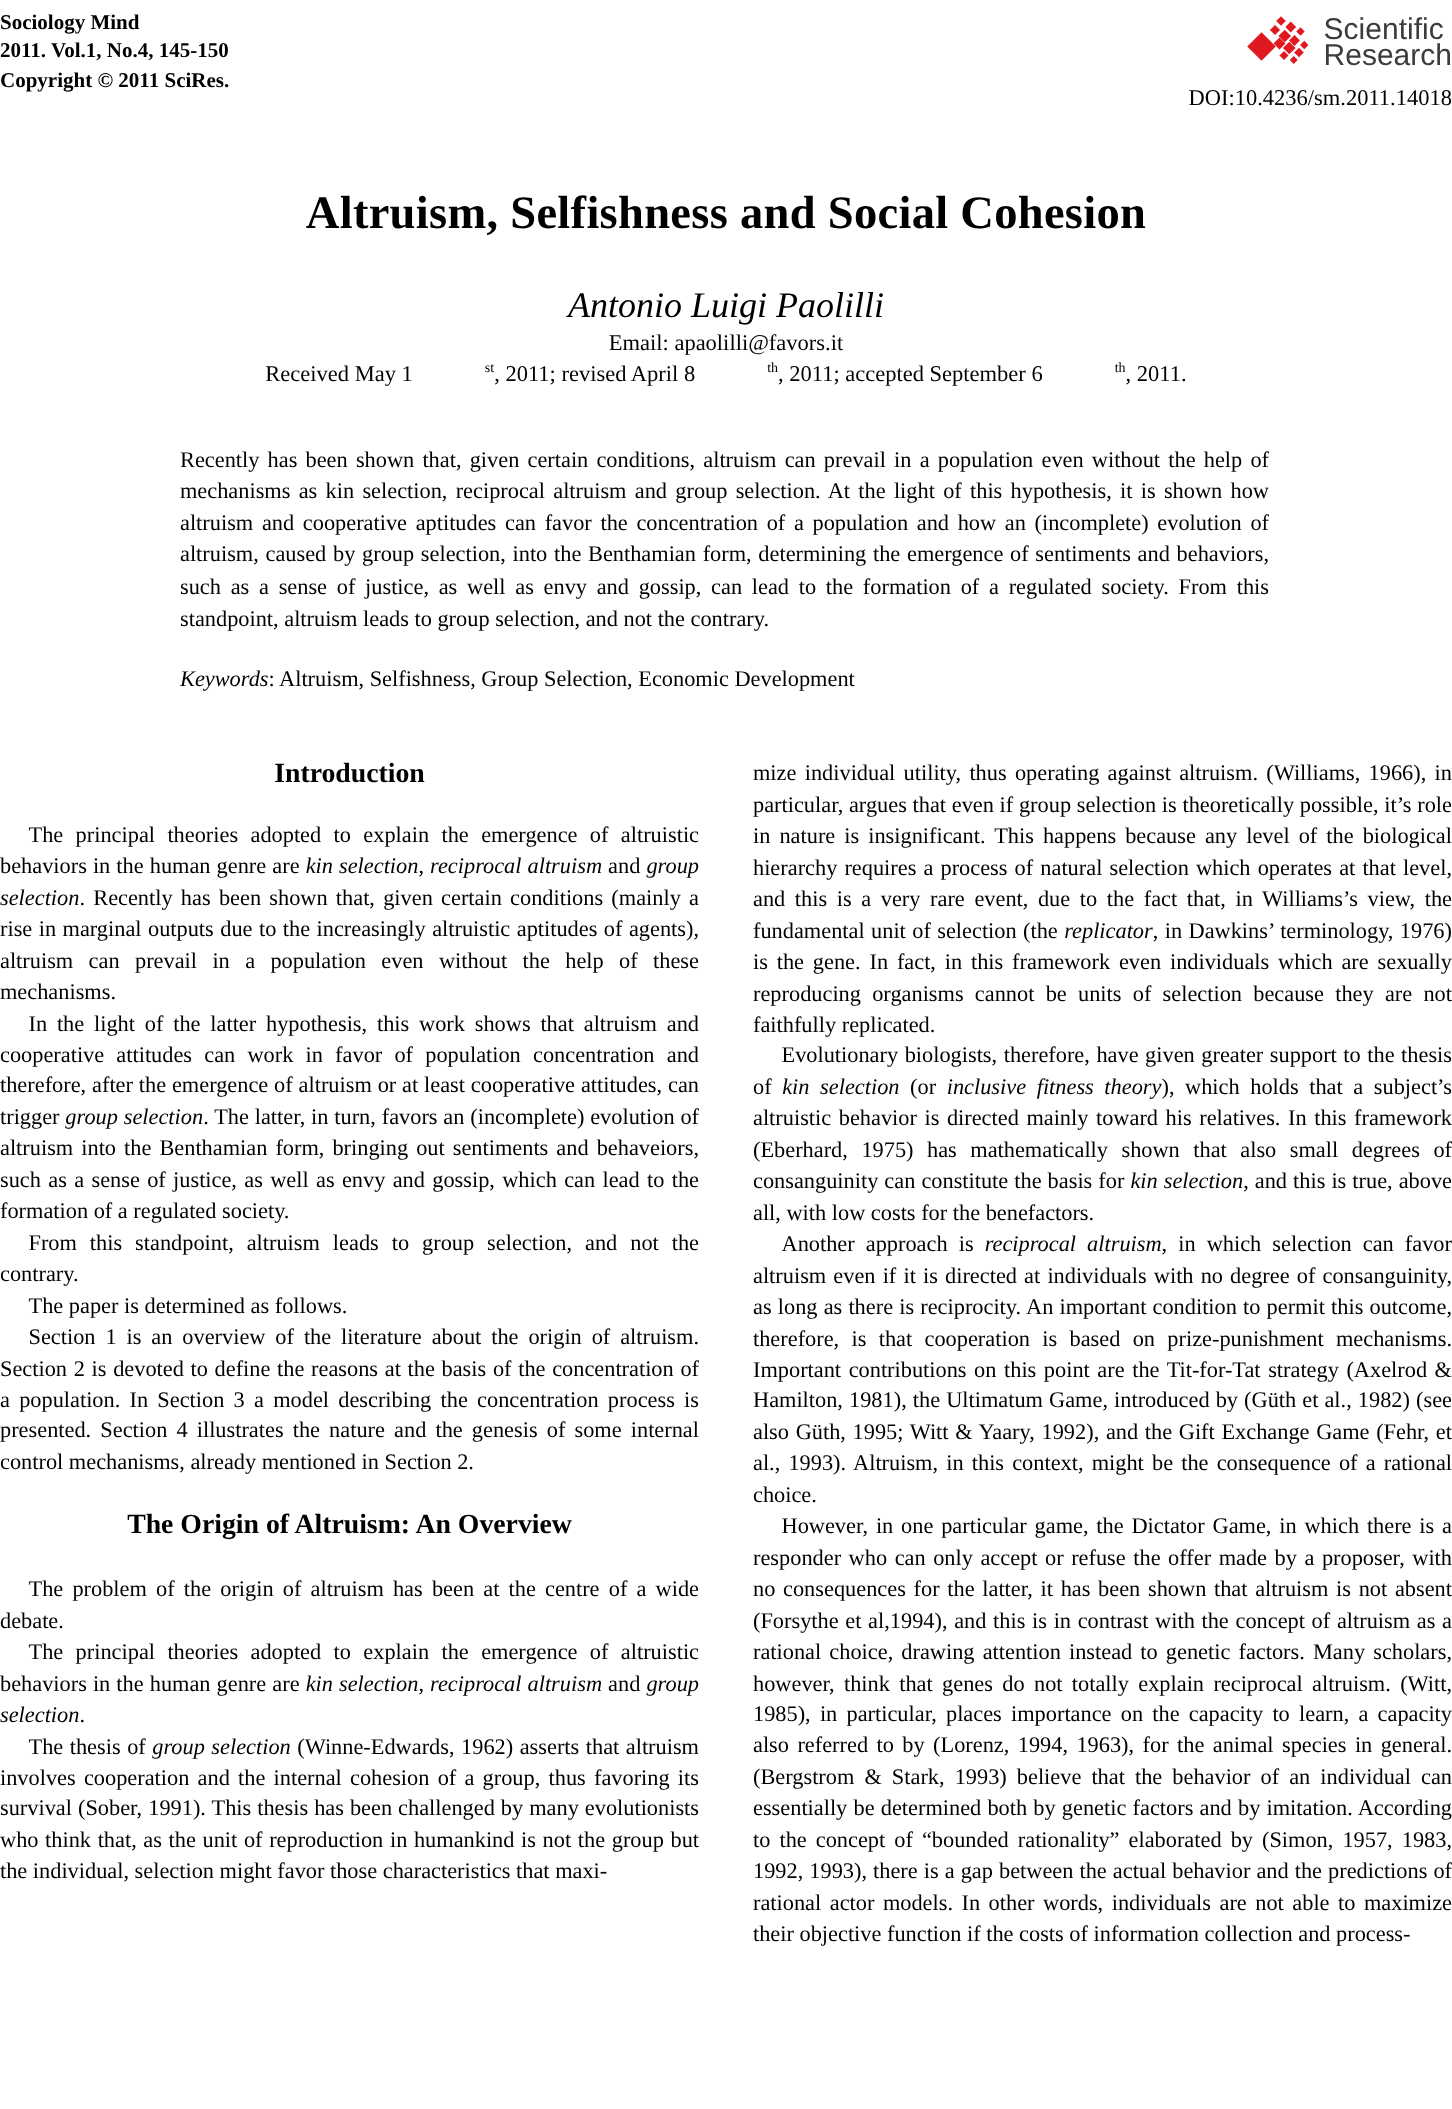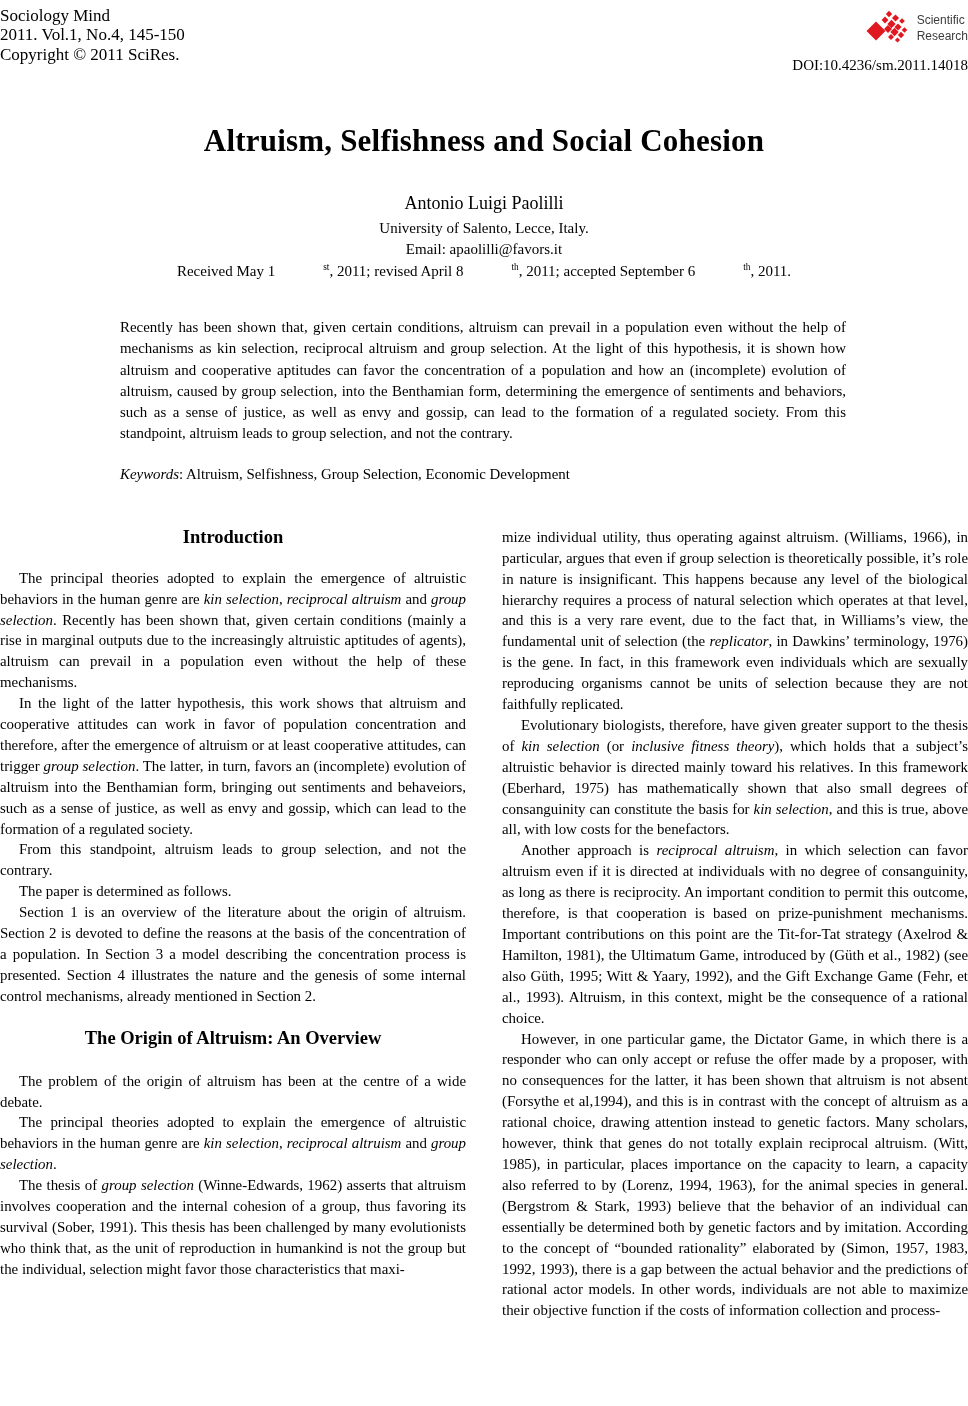--- a/index.html
+++ b/index.html
@@ -4,29 +4,29 @@
 <style>
   * { box-sizing: border-box; }
   html, body { margin: 0; padding: 0; background: #ffffff; }
   .page {
     width: 968px; height: 1406px; position: relative; overflow: hidden;
     background: #ffffff; color: #000;
     font-family: "Liberation Serif", serif;
   }
   
   .header { display: flex; justify-content: space-between; align-items: flex-start; padding-top: 6px; }
-  .header-left { font-size: 17px; line-height: 19.4px; }
+  .header-left { font-size: 14px; line-height: 19.4px; font-weight: bold; }
   .header-right { text-align: right; }
   .logo-row { display: flex; align-items: center; justify-content: flex-end; gap: 5px; }
-  .logo-text { font-family: "Liberation Sans", sans-serif; font-size: 12px; line-height: 16.5px; color: #3c3c3c; text-align: left; }
+  .logo-text { font-family: "Liberation Sans", sans-serif; font-size: 20px; line-height: 16.5px; color: #3c3c3c; text-align: left; }
   .doi { font-size: 15px; margin-top: 7px; }
   
   .title { text-align: center; font-size: 31px; font-weight: bold; margin-top: 49px; letter-spacing: 0.2px; }
   .author-block { text-align: center; margin-top: 34px; font-size: 15px; line-height: 21.5px; }
-  .author-name { font-size: 18px; margin-bottom: 3px; }
+  .author-name { font-size: 24px; margin-bottom: 3px; font-style: italic; }
   sup { font-size: 0.62em; vertical-align: super; line-height: 0; padding-left: 48px; }
   
   .abstract { margin: 35px 122px 0 120px; font-size: 14.9px; line-height: 21.3px; text-align: justify; }
   .keywords { margin: 21px 122px 0 120px; font-size: 14.9px; }
   
   .columns { display: flex; gap: 36px; margin-top: 44px; height: 928px; }
   .col { width: 466px; position: relative; overflow: hidden; font-size: 14.9px; line-height: 20.9px; text-align: justify; }
   .sec-heading { font-size: 18.5px; font-weight: bold; text-align: center; margin: 0 0 20px 0; }
   .sec-heading.later { margin-top: 21px; margin-bottom: 22px; }
   p.body-par { margin: 0; }
@@ -71,21 +71,20 @@
         </span>
       </div>
       <div class="doi">DOI:10.4236/sm.2011.14018</div>
     </div>
   </div>
 
   <h1 class="title">Altruism, Selfishness and Social Cohesion</h1>
 
   <div class="author-block">
     <div class="author-name">Antonio Luigi Paolilli</div>
-    <div>University of Salento, Lecce, Italy.</div>
     <div>Email: apaolilli@favors.it</div>
     <div><span>Received May 1</span><sup>st</sup><span>, 2011; revised April 8</span><sup>th</sup><span>, 2011; accepted September 6</span><sup>th</sup><span>, 2011.</span></div>
   </div>
 
   <div class="abstract">Recently has been shown that, given certain conditions, altruism can prevail in a population even without the help of mechanisms as kin selection, reciprocal altruism and group selection. At the light of this hypothesis, it is shown how altruism and cooperative aptitudes can favor the concentration of a population and how an (incomplete) evolution of altruism, caused by group selection, into the Benthamian form, determining the emergence of sentiments and behaviors, such as a sense of justice, as well as envy and gossip, can lead to the formation of a regulated society. From this standpoint, altruism leads to group selection, and not the contrary.</div>
   <div class="keywords"><i>Keywords</i><span>: Altruism, Selfishness, Group Selection, Economic Development</span></div>
 
   <div class="columns">
 
     <div class="col">

